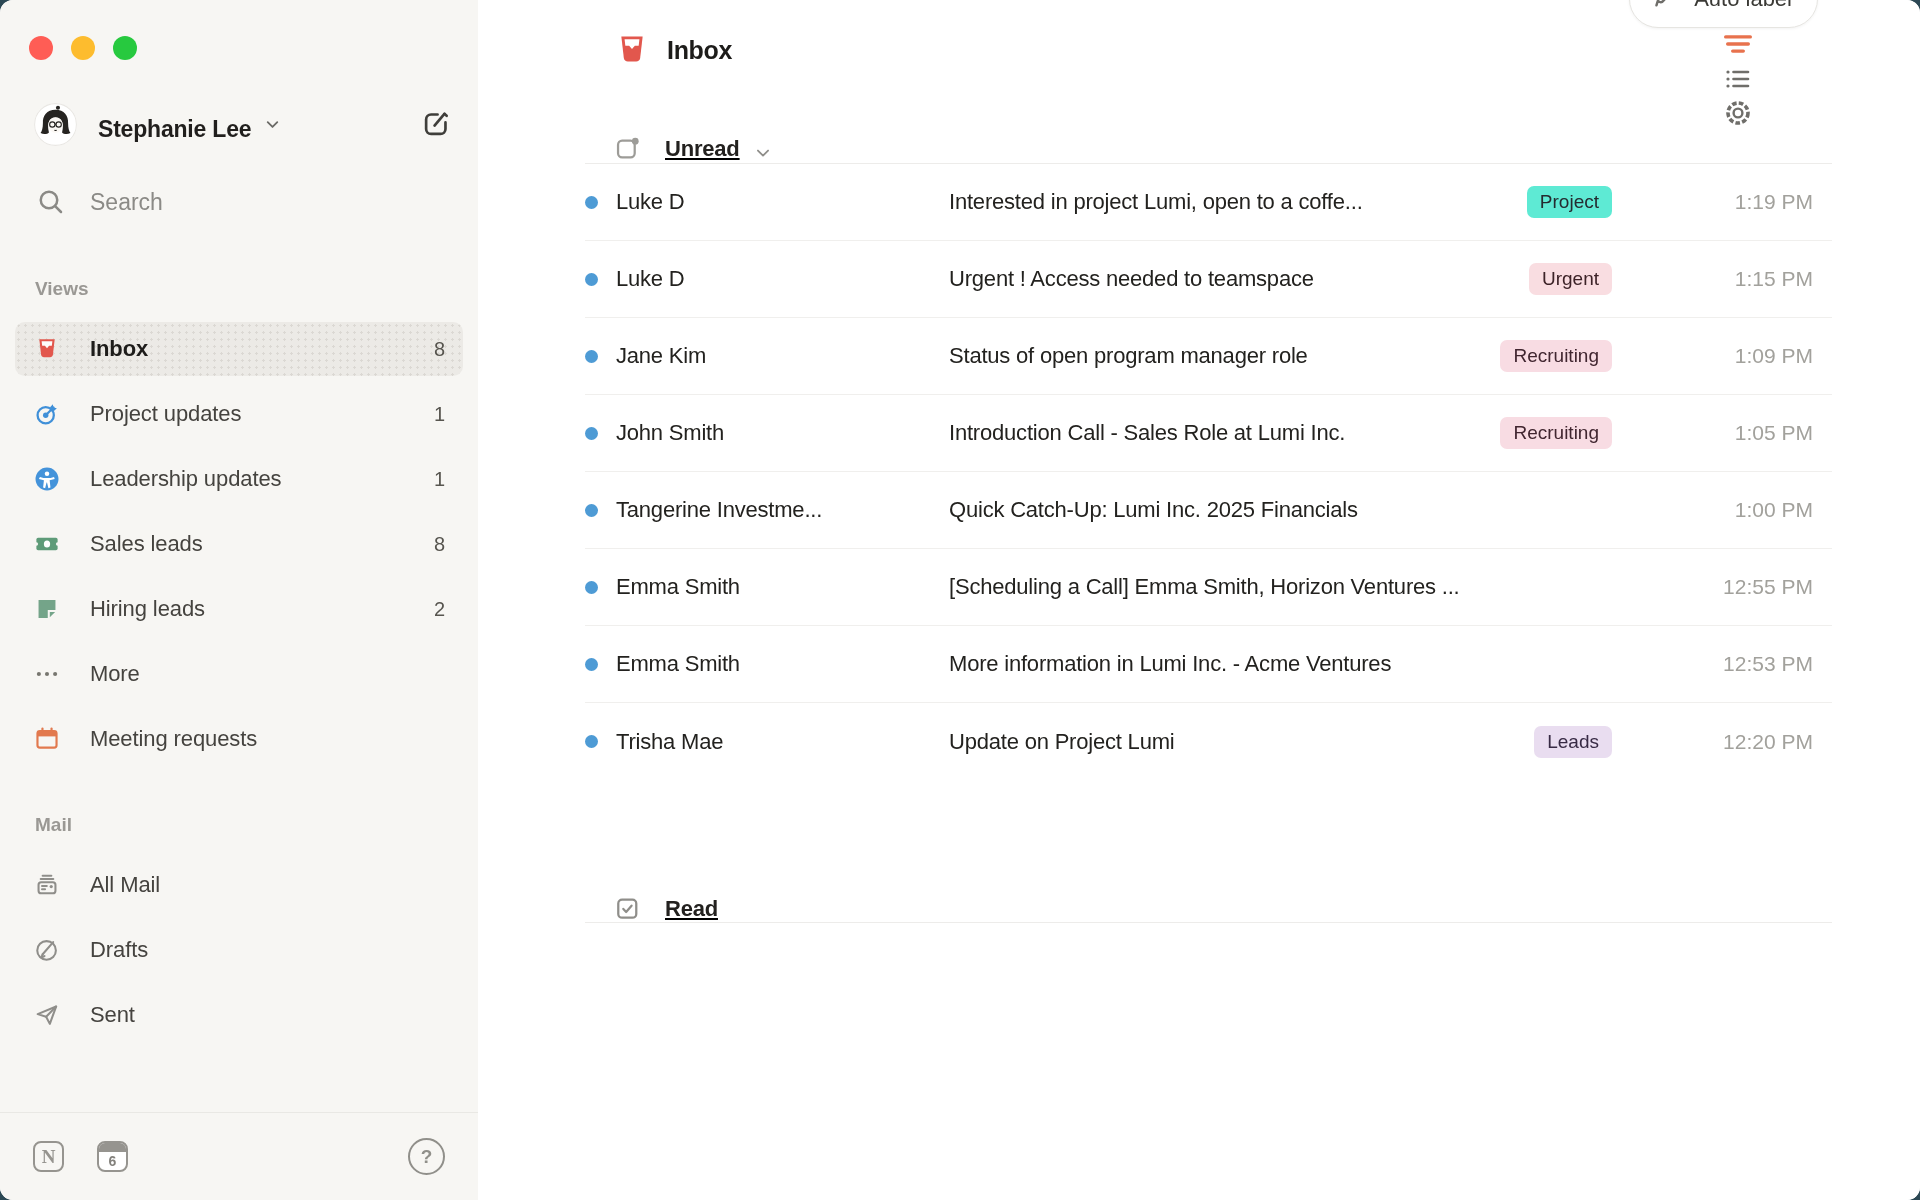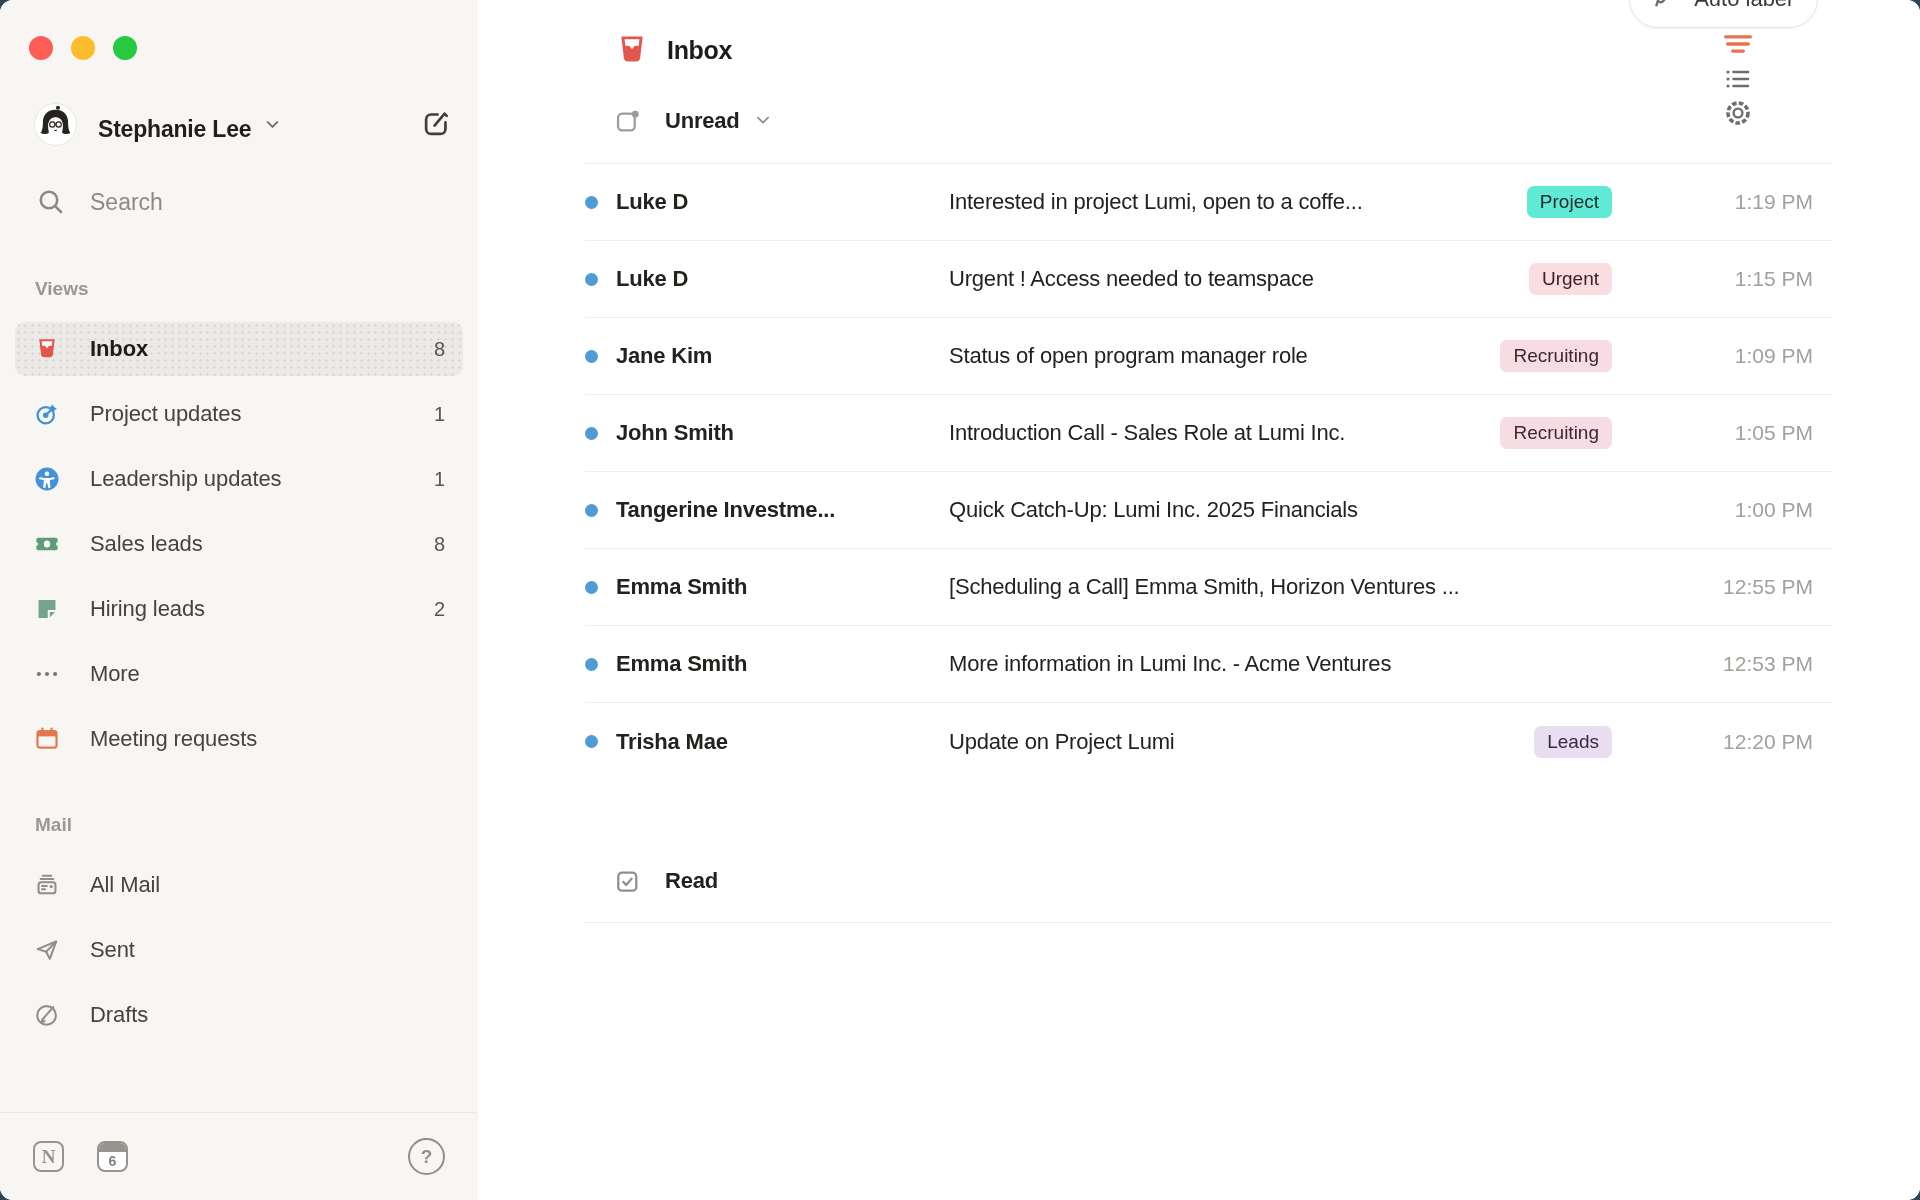--- a/index.html
+++ b/index.html
@@ -48,32 +48,32 @@
   .main-header { position:absolute; top:0; left:107px; right:102px; height:100px; display:flex; align-items:center; }
   .title-icon { width:36px; height:36px; margin-left:29px; display:flex; }
   .page-title { font-size:25px; font-weight:700; color:#1d1c1a; margin-left:17px; letter-spacing:-0.3px; }
   .header-actions { margin-left:auto; display:flex; align-items:center;flex-direction:column; }
   .auto-label { display:flex; align-items:center; height:58px; padding:0 25px 0 21px; border:1px solid #e6e5e1; border-radius:29px; background:#fff;
                 box-shadow:0 1px 3px rgba(0,0,0,0.05); cursor:pointer; }
   .auto-label-icon { width:30px; height:30px; display:flex; }
   .auto-label-text { margin-left:13px; font-size:22px; color:#3b3a36; }
   .hicon { width:34px; height:34px; margin-left:29px; background:none; border:none; display:flex; align-items:center; justify-content:center; cursor:pointer; }
 
-  .section-head { position:absolute; left:107px; display:flex; align-items:flex-start; }
+  .section-head { position:absolute; left:107px; display:flex; align-items:flex-end;text-decoration:underline; }
   .unread-head { top:108px; height:54px; }
   .read-head { top:868px; height:55px; right:88px; border-bottom:1px solid #edecea; }
   .section-icon { width:27px; height:27px; margin-left:29px; display:flex; }
   .section-title { margin-left:24px; font-size:22px; font-weight:700; color:#23211f; letter-spacing:-0.2px; }
   .section-chevron { margin-left:14px; margin-top:3px; display:flex; }
 
   .email-list { position:absolute; top:163px; left:107px; right:88px; border-top:1px solid #edecea; }
   .row { display:flex; align-items:center; height:77px; border-bottom:1px solid #f0efed; padding-right:19px; cursor:pointer; }
   .row:last-child { border-bottom:none; }
   .dot { width:13px; height:13px; border-radius:50%; background:#4e9bd5; margin-right:18px; flex:0 0 13px; }
-  .sender { width:333px; flex:0 0 333px; font-size:22px; font-weight:700; color:#23221f; letter-spacing:-0.2px; white-space:nowrap; overflow:hidden; }
+  .sender { width:333px; flex:0 0 333px; font-size:22px; font-weight:400; color:#23221f; letter-spacing:-0.2px; white-space:nowrap; overflow:hidden; }
   .subject { flex:1; font-size:22px; color:#23221f; letter-spacing:-0.2px; white-space:nowrap; overflow:hidden; }
   .badge { margin-right:56px; font-size:19px; padding:5px 13px; border-radius:7px; white-space:nowrap; }
   .b-project { background:#5eead4; color:#252b30; }
   .b-urgent { background:#f9dde1; color:#3d2328; }
   .b-recruiting { background:#f8dce3; color:#412630; }
   .b-leads { background:#e9ddf0; color:#372a44; }
   .time { width:145px; flex:0 0 145px; text-align:right; font-size:21px; color:#a2a19c; }
 </style>
 </head>
 <body>
@@ -221,36 +221,36 @@
               <rect x="4.2" y="9.4" width="15.6" height="10.2" rx="2.4"></rect>
               <path d="M7.4 13h4.4"></path>
               <path d="M7.4 16h2.8"></path>
               <circle cx="15.9" cy="13.4" r="1.5" fill="#8f8e8a" stroke="none"></circle>
             </svg>
         </span>
         <span class="nav-label">All Mail</span>
       </div>
       <div class="nav-item">
         <span class="nav-icon">
-          <svg viewBox="0 0 24 24" fill="none" stroke="#8f8e8a" stroke-width="1.9" stroke-linejoin="round" stroke-linecap="round">
-              <path d="M3.4 11.2 20.4 4.2 14.6 20.2 11.2 13.6z"></path>
-              <path d="M11.2 13.6 20.4 4.2"></path>
-            </svg>
-        </span>
-        <span class="nav-label">Sent</span>
-      </div>
-      <div class="nav-item">
-        <span class="nav-icon">
           <svg viewBox="0 0 24 24" fill="none" stroke="#8f8e8a" stroke-width="1.9" stroke-linecap="round">
               <circle cx="11.6" cy="12.4" r="8.6"></circle>
               <path d="M8 15.9 17.7 4.7"></path>
               <path d="M8 15.9l-1.2 3.1 2.9-1.4" stroke-linejoin="round"></path>
             </svg>
         </span>
         <span class="nav-label">Drafts</span>
+      </div>
+      <div class="nav-item">
+        <span class="nav-icon">
+          <svg viewBox="0 0 24 24" fill="none" stroke="#8f8e8a" stroke-width="1.9" stroke-linejoin="round" stroke-linecap="round">
+              <path d="M3.4 11.2 20.4 4.2 14.6 20.2 11.2 13.6z"></path>
+              <path d="M11.2 13.6 20.4 4.2"></path>
+            </svg>
+        </span>
+        <span class="nav-label">Sent</span>
       </div>
     </nav>
 
     <div class="side-footer">
       <span class="n-badge">N</span>
       <span class="cal-badge">
         <span class="cal-band"></span>
         <span class="cal-day">6</span>
       </span>
       <span class="help-badge">?</span>

